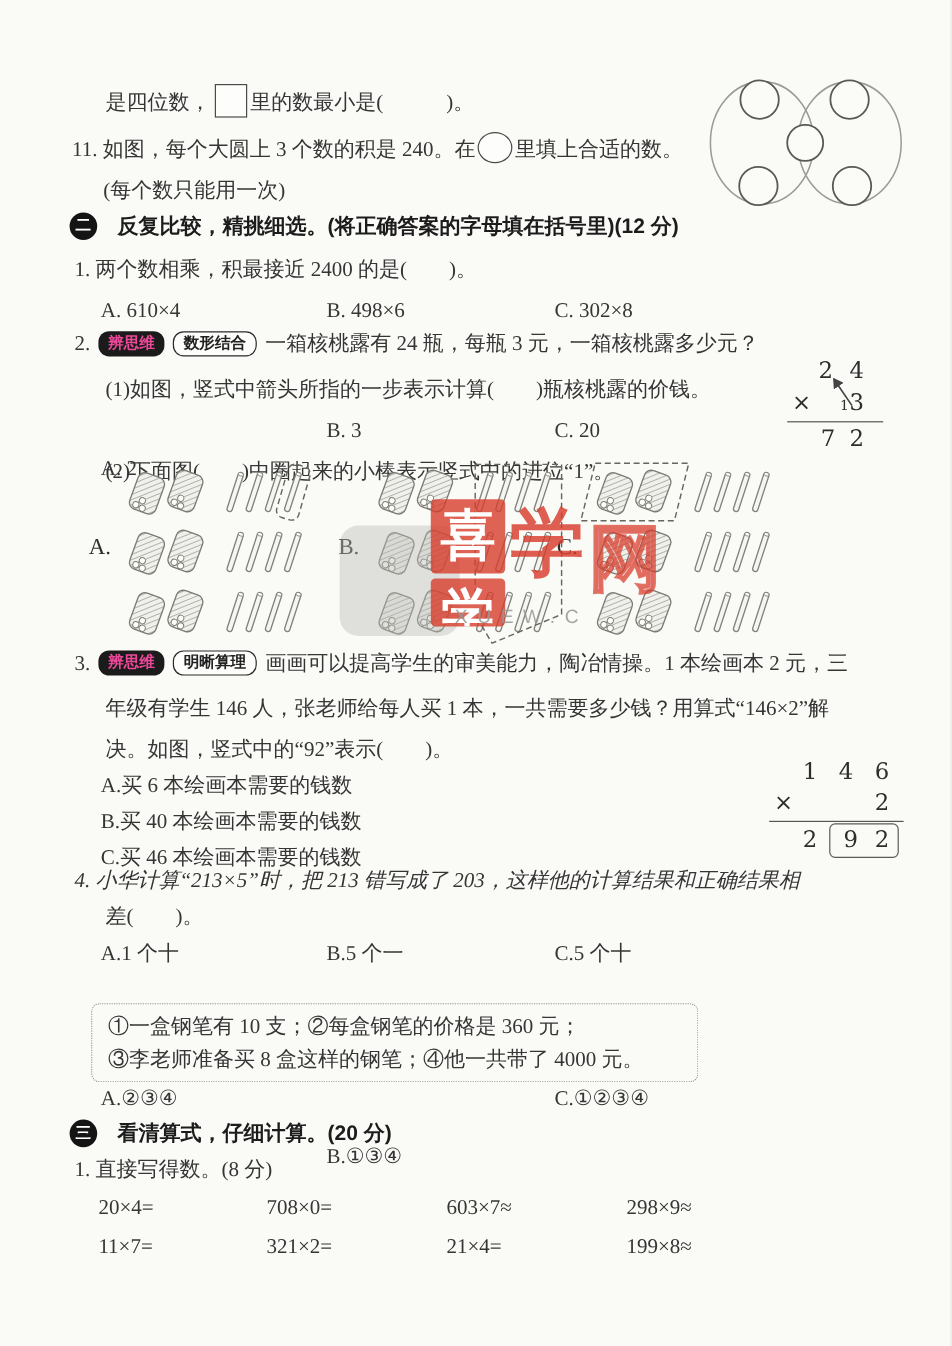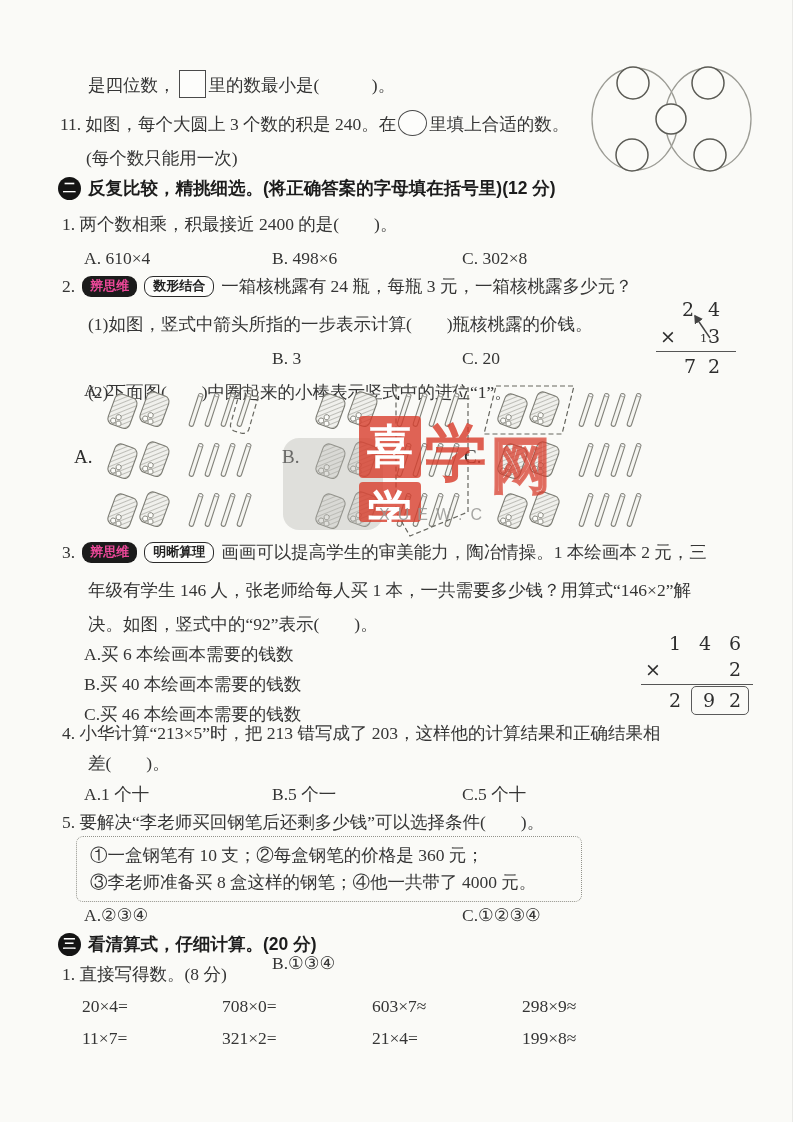--- a/index.html
+++ b/index.html
@@ -1,21 +1,21 @@
 <!DOCTYPE html>
 <html><head>
 <meta charset="utf-8">
 <style>
   html,body{margin:0;padding:0;background:#e9e9e6;}
   .page{position:relative;width:792px;height:1122px;background:#fafaf7;
         font-family:"Liberation Serif","DejaVu Serif",serif;color:#353535;overflow:hidden;}
   .abs{position:absolute;}
   .t{font-size:17.5px;line-height:1.25;white-space:nowrap;}
   .row{display:flex;align-items:center;gap:7px;}
-  .hdr{font-family:"Liberation Sans","DejaVu Sans",sans-serif;font-weight:700;font-size:17.5px;color:#1c1c1c;white-space:nowrap;}
+  .hdr{font-family:"Liberation Sans","DejaVu Sans",sans-serif;font-weight:700;font-size:17.5px;color:#1c1c1c;white-space:nowrap;margin-left:10px;}
   .icon-circle{display:inline-flex;width:23px;height:23px;border-radius:50%;background:#141414;color:#fff;
         align-items:center;justify-content:center;font-size:13px;font-weight:700;flex:0 0 auto;
         font-family:"Liberation Sans","DejaVu Sans",sans-serif;}
   .badge-solid{display:inline-block;background:#1b1b1b;color:#ec4899;border-radius:9px;padding:2px 8px;
         font-family:"Liberation Sans","DejaVu Sans",sans-serif;font-weight:700;font-size:13px;line-height:1.3;}
   .badge-outline{display:inline-block;border:1.6px solid #2a2a2a;border-radius:9px;padding:1px 8px;background:#fdfdfb;
         font-family:"Liberation Sans","DejaVu Sans",sans-serif;font-weight:700;font-size:13px;color:#222;line-height:1.3;}
   .blank-box{display:inline-block;width:25px;height:26px;border:1.5px solid #4a4a4a;background:#fdfdfb;
         vertical-align:-7px;margin:0 3px;}
   .blank-circle{display:inline-block;width:27px;height:24px;border:1.5px solid #4a4a4a;border-radius:50%;
@@ -225,27 +225,26 @@
     <span style="left:84px;top:0;">6</span>
     <span style="left:0;top:26px;">×</span>
     <span style="left:84px;top:26px;">2</span>
     <div class="hr" style="left:-4px;top:50px;width:112px;"></div>
     <span style="left:24px;top:57px;">2</span>
     <div class="res-box" style="left:46px;top:52px;width:56px;height:27px;"></div>
     <span style="left:58px;top:57px;">9</span>
     <span style="left:84px;top:57px;">2</span>
   </div>
 
-  <div class="abs t" style="left:62px;top:723px;">4. 小华计算“213×5”时，把 213 错写成了 203，这样他的计算结果和正确结果相</div>
+  <div class="abs t" style="left:62px;top:723px;font-style:italic;">4. 小华计算“213×5”时，把 213 错写成了 203，这样他的计算结果和正确结果相</div>
   <div class="abs t" style="left:88px;top:753px;">差(　　)。</div>
   <span class="abs t" style="left:84px;top:784px;">A.1 个十</span>
   <span class="abs t" style="left:272px;top:784px;">B.5 个一</span>
   <span class="abs t" style="left:462px;top:784px;">C.5 个十</span>
 
-  <div class="abs t" style="left:62px;top:812px;">5. 要解决“李老师买回钢笔后还剩多少钱”可以选择条件(　　)。</div>
   <div class="dotted-box" style="left:76px;top:836px;width:478px;">
     <div class="t">①一盒钢笔有 10 支；②每盒钢笔的价格是 360 元；</div>
     <div class="t">③李老师准备买 8 盒这样的钢笔；④他一共带了 4000 元。</div>
   </div>
   <span class="abs t" style="left:84px;top:905px;">A.②③④</span>
   <span class="abs t" style="left:272px;top:905px;margin-top:48px;">B.①③④</span>
   <span class="abs t" style="left:462px;top:905px;">C.①②③④</span>
 
   <div class="abs row" style="left:58px;top:932px;">
     <span class="icon-circle">三</span>

